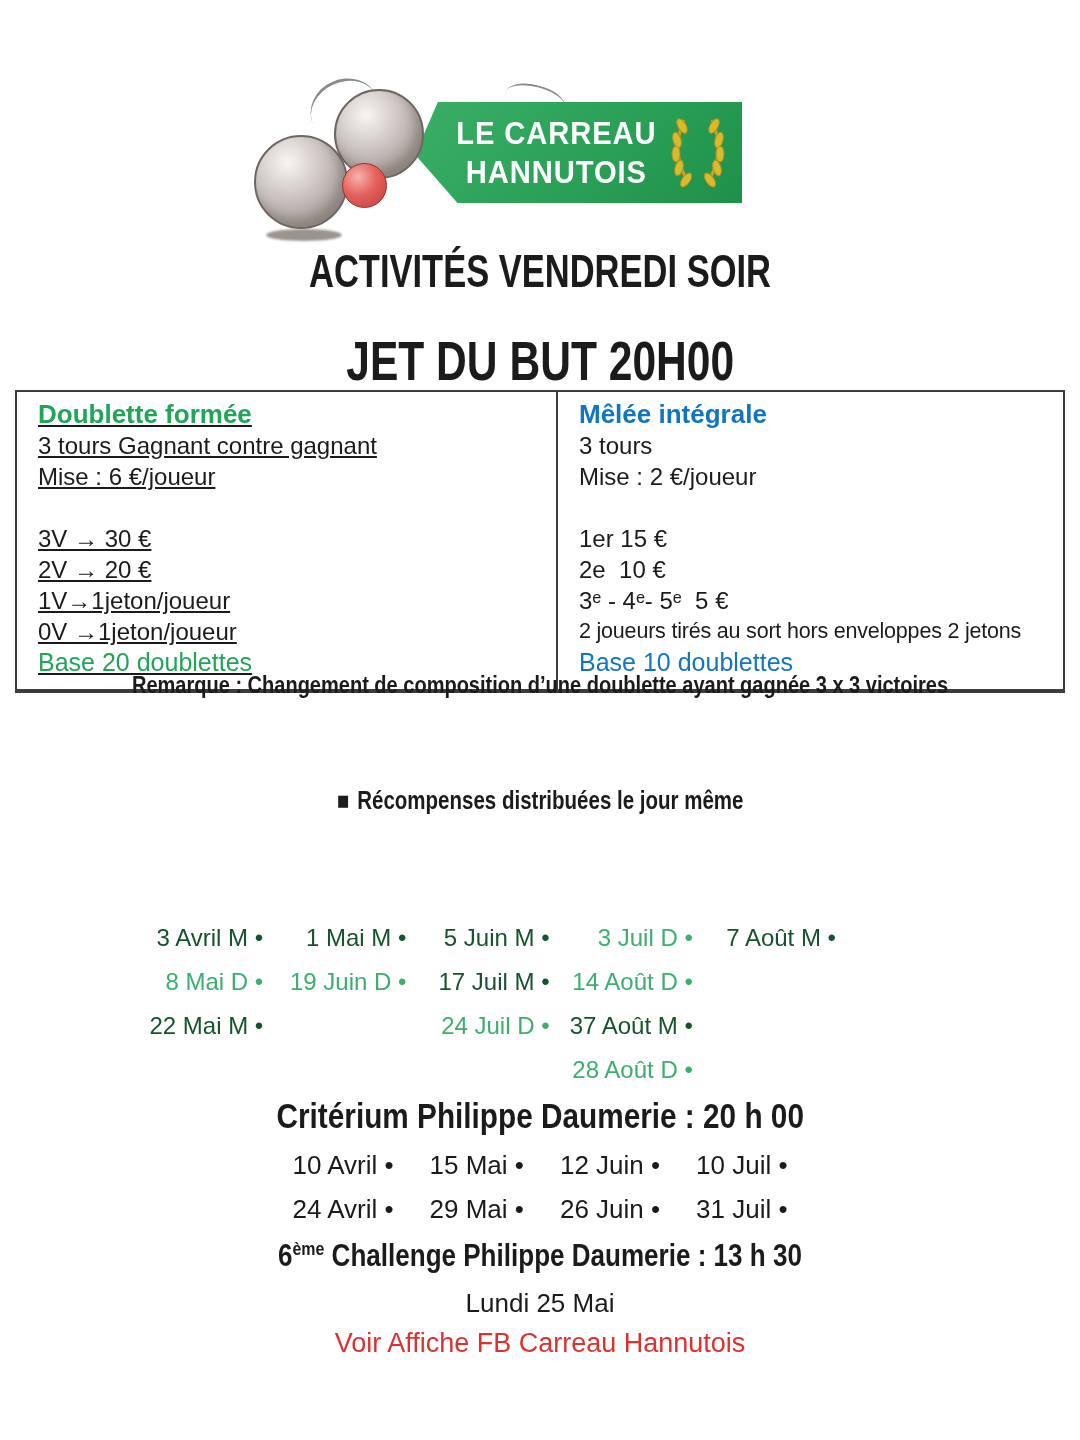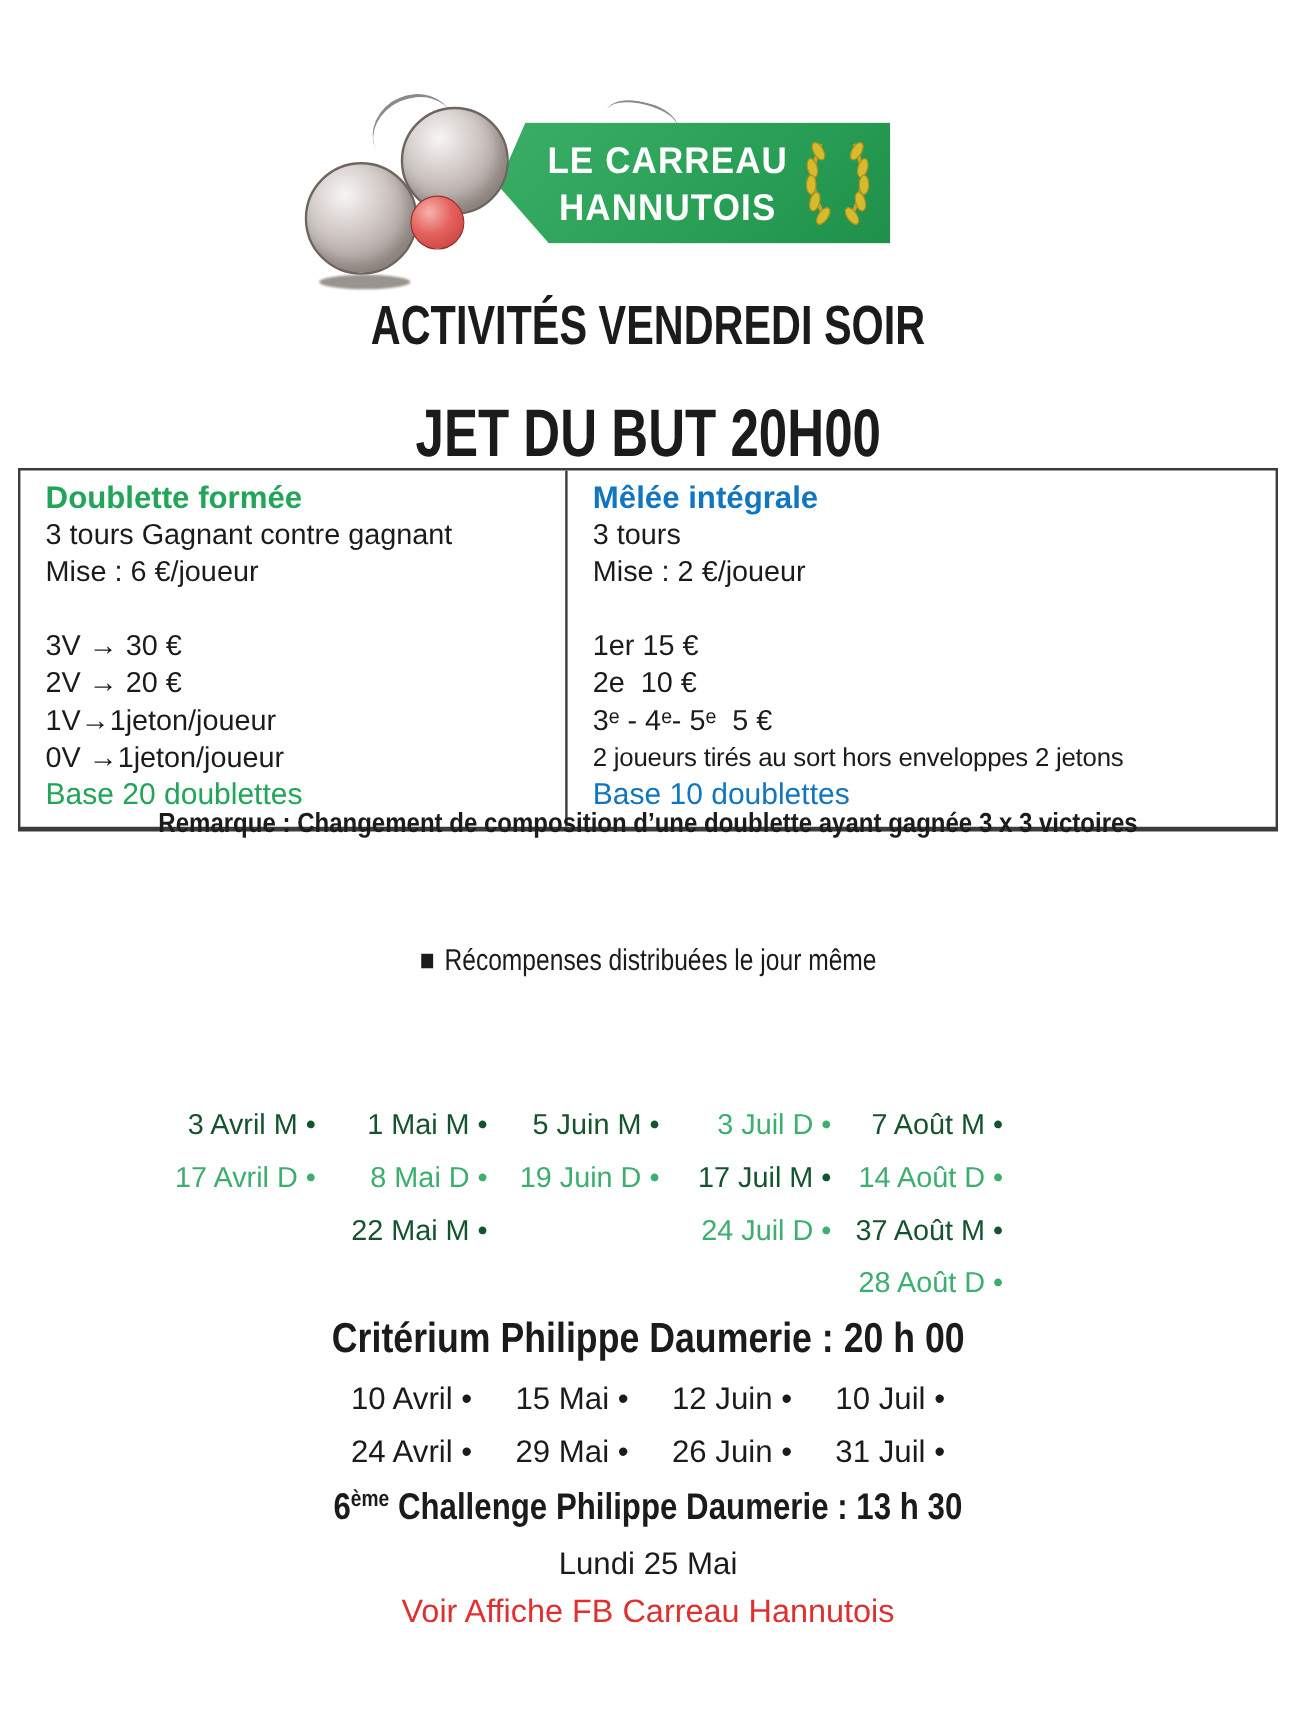--- a/index.html
+++ b/index.html
@@ -39,34 +39,34 @@
   .squeeze{display:inline-block;white-space:pre;transform-origin:center;}
   .title-main{top:244px;font-size:46px;font-weight:700;}
   .title-main .squeeze{transform:scaleX(.75);}
   .title-sub{top:328px;font-size:56px;font-weight:700;}
   .title-sub .squeeze{transform:scaleX(.76);}
   
   .rules-table{position:absolute;left:15px;top:390px;width:1050px;height:303px;
     border:2px solid #3c3c3c;border-bottom-width:4px;display:flex;box-sizing:border-box;
     overflow:hidden;}
   .cell{box-sizing:border-box;padding:6px 6px 0 21px;font-size:24px;line-height:31px;}
-  .cell-left{width:456px;border-right:2px solid #3c3c3c;}
+  .cell-left{width:541px;border-right:2px solid #3c3c3c;text-decoration:underline;}
   .cell-right{flex:1;}
   .cell-header{font-weight:700;font-size:26px;line-height:32px;}
   .cell-left .cell-header{color:#21a558;}
   .cell-right .cell-header{color:#1176bf;}
   .line{min-height:31px;white-space:pre-wrap;}
   .cell-right .line:nth-child(7){font-size:21.5px;letter-spacing:-.2px;}
   .cell-footer{font-size:25px;}
   .cell-left .cell-footer{color:#21a558;}
   .cell-right .cell-footer{color:#1176bf;}
   
   .remark{top:672px;font-size:23px;font-weight:700;}
   .remark .squeeze{transform:scaleX(.87);}
-  .rewards{top:786px;font-size:25px;font-weight:400;}
+  .rewards{top:786px;font-size:25px;font-weight:700;}
   .rewards .squeeze{transform:scaleX(.82);}
   .sq-bullet{display:inline-block;margin-right:10px;}
   
   .calendar{position:absolute;left:130px;top:918px;width:716px;
     display:grid;grid-template-columns:repeat(5,1fr);grid-auto-rows:44px;}
   .cal-cell{font-size:24px;text-align:right;padding-right:10px;line-height:40px;white-space:nowrap;}
   .t-M{color:#14532d;}
   .t-D{color:#3cae6e;}
   
   .crit-title{top:1096px;font-size:35px;font-weight:700;}
@@ -162,21 +162,20 @@
   <div class="center-line rewards">
     <span class="squeeze"><span class="sq-bullet">■</span><span>Récompenses distribuées le jour même</span></span>
   </div>
 
   <div class="calendar">
       <div class="cal-cell t-M">3 Avril M •</div>
       <div class="cal-cell t-M">1 Mai M •</div>
       <div class="cal-cell t-M">5 Juin M •</div>
       <div class="cal-cell t-D">3 Juil D •</div>
       <div class="cal-cell t-M">7 Août M •</div>
-      <div class="cal-cell t-D">17 Avril D •</div>
       <div class="cal-cell t-D">8 Mai D •</div>
       <div class="cal-cell t-D">19 Juin D •</div>
       <div class="cal-cell t-M">17 Juil M •</div>
       <div class="cal-cell t-D">14 Août D •</div>
       <div class="cal-cell empty"></div>
       <div class="cal-cell t-M">22 Mai M •</div>
       <div class="cal-cell empty"></div>
       <div class="cal-cell t-D">24 Juil D •</div>
       <div class="cal-cell t-M">37 Août M •</div>
       <div class="cal-cell empty"></div>

